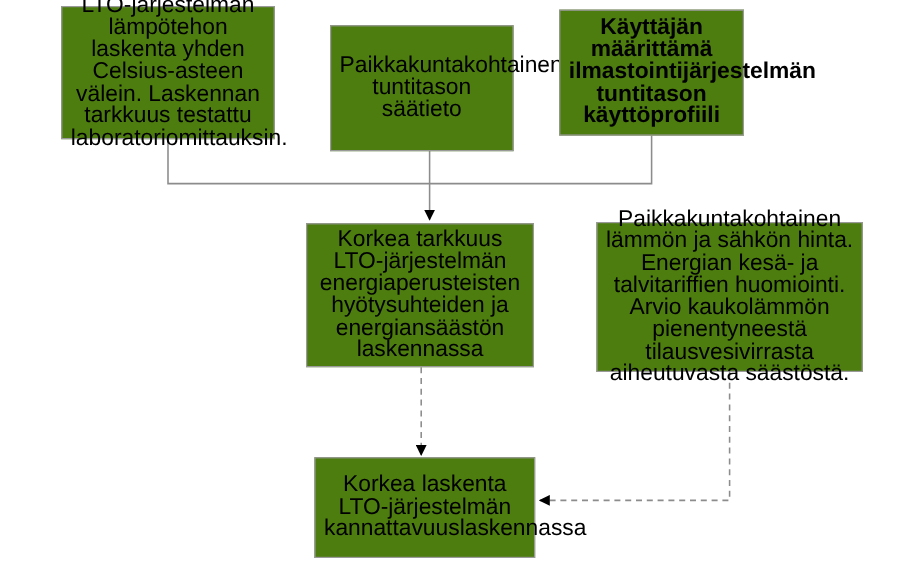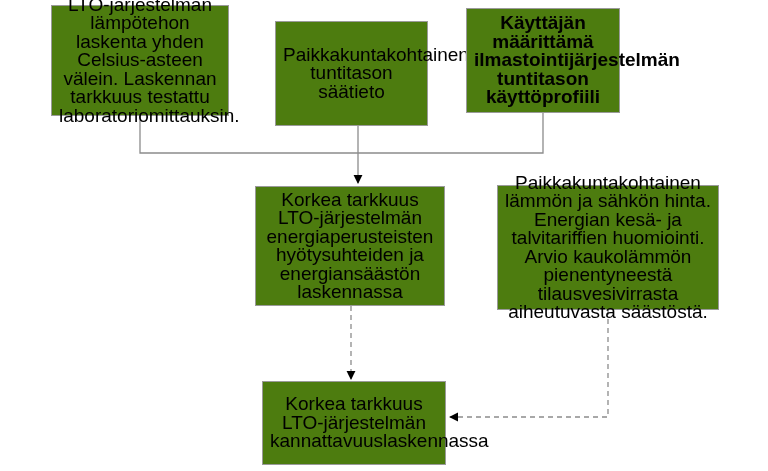--- a/index.html
+++ b/index.html
@@ -95,16 +95,16 @@
 
   <div class="node" id="node-price-info">
     <span class="node-text">Paikkakuntakohtainen lämmön ja sähkön hinta. Energian kesä- ja talvitariffien huomiointi. Arvio kaukolämmön pienentyneestä tilausvesivirrasta aiheutuvasta säästöstä.</span>
   </div>
 
   <div class="node" id="node-energy-accuracy">
     <span class="node-text">Korkea tarkkuus LTO-järjestelmän energiaperusteisten hyötysuhteiden ja energiansäästön laskennassa</span>
   </div>
 
   <div class="node" id="node-profitability">
-    <span class="node-text">Korkea tarkkuus LTO-järjestelmän kannattavuuslaskennassa</span>
+    <span class="node-text">Korkea laskenta LTO-järjestelmän kannattavuuslaskennassa</span>
   </div>
 
 </div>
 
 </body></html>

